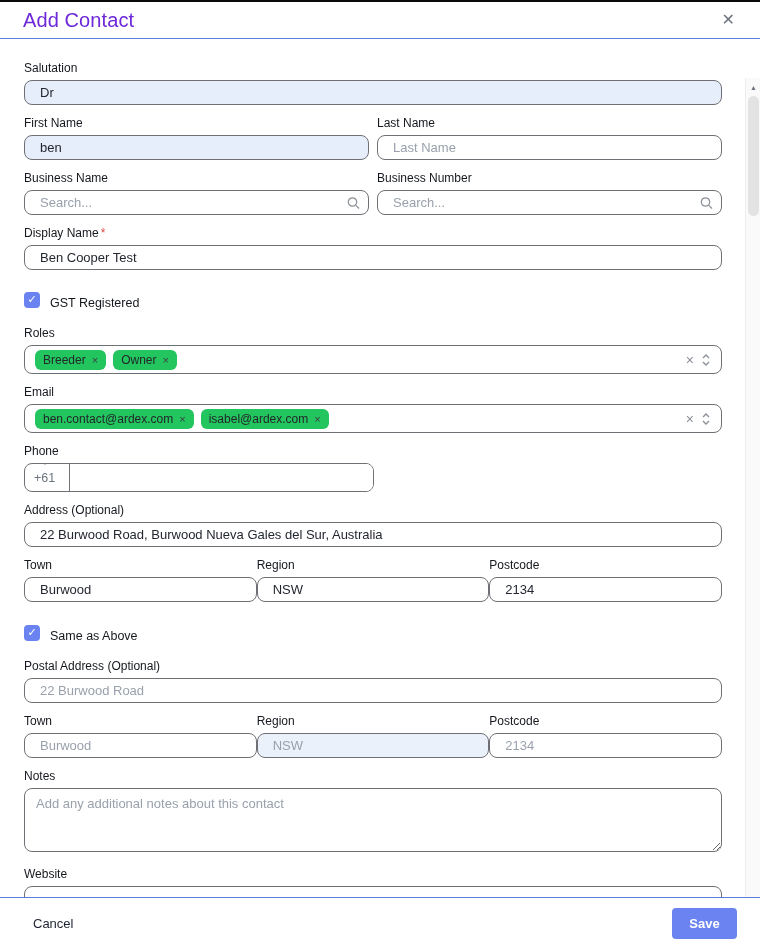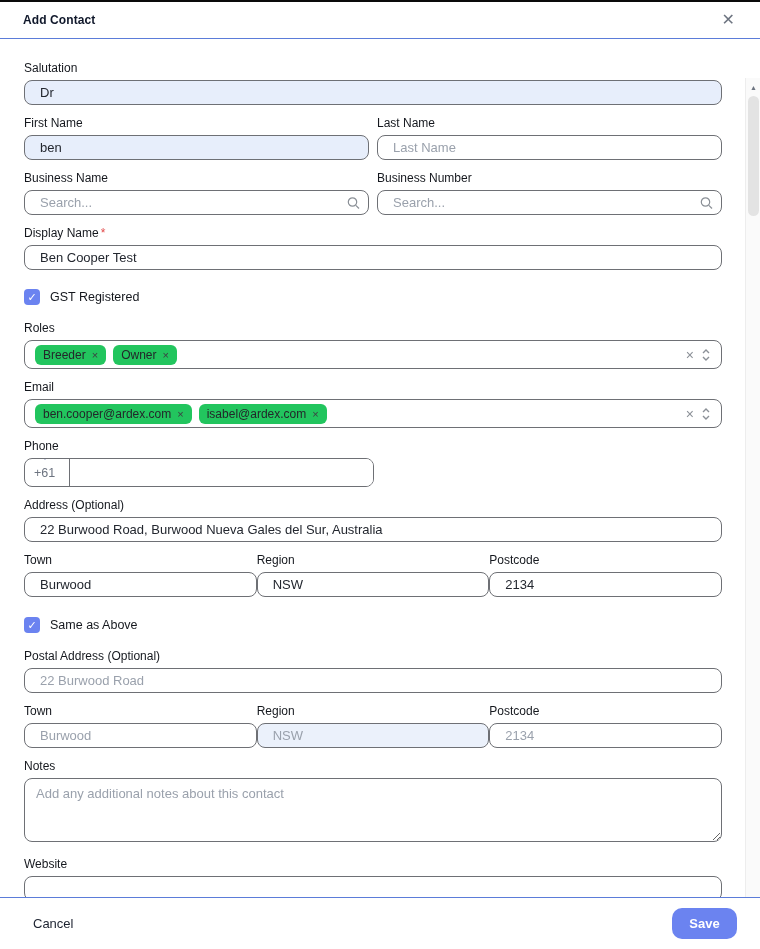--- a/index.html
+++ b/index.html
@@ -1,21 +1,21 @@
 <!DOCTYPE html>
 <html><head>
 <meta charset="utf-8">
 <style>
   * { margin:0; padding:0; box-sizing:border-box; }
   html,body { width:760px; height:949px; background:#fff; font-family:"Liberation Sans", sans-serif; overflow:hidden; }
   .dialog { width:760px; height:949px; display:flex; flex-direction:column; border-top:2px solid #0a0a0a; position:relative; background:#fff; }
 
   
   .dlg-header { height:37px; flex:0 0 37px; display:flex; align-items:center; justify-content:space-between; padding:0 23px; border-bottom:1px solid #5b7cd9; }
-  .dlg-title { font-size:12px; font-weight:bold; color:#0f172a; letter-spacing:.1px; }
+  .dlg-title { font-size:20px; font-weight:normal; color:#6d28d9; letter-spacing:.1px; }
   .close-btn { font-size:16px; color:#6d7480; cursor:pointer; line-height:1; padding:2px; }
 
   
   .dlg-body { flex:1 1 auto; position:relative; overflow:hidden; padding:22px 38px 0 24px; }
 
   .fgroup { margin-bottom:11px; }
   .flabel { display:block; font-size:12px; color:#15181e; margin-bottom:5px; font-weight:400; }
   .req { color:#e24b4b; margin-left:2px; }
 
   .inp { width:100%; height:25px; border:1px solid #6e7075; border-radius:8px; padding:0 15px; font-size:13px; color:#23272f; background:#fff; font-family:"Liberation Sans", sans-serif; outline:none; }
@@ -27,21 +27,21 @@
   .grid2 { display:grid; grid-template-columns:1fr 1fr; column-gap:8px; }
   .grid3 { display:grid; grid-template-columns:1fr 1fr 1fr; }
 
   .inp-wrap { position:relative;border-radius:10px; }
   .search-icon { position:absolute; right:9px; top:50%; transform:translateY(-50%); width:13px; height:13px; }
   .search-icon svg { display:block; }
 
   
   .check-row { display:flex; align-items:center; gap:10px; margin:19px 0 16px 0; }
   .checkbox { width:16px; height:16px; border-radius:4px; background:#6b83f0; color:#fff; display:flex; align-items:center; justify-content:center; font-size:11px; cursor:pointer; flex:0 0 16px; }
-  .check-label { font-size:12.5px; color:#15181e; font-weight:400; }
+  .check-label { font-size:12.5px; color:#15181e; font-weight:400;margin-top:7px; }
 
   
   .tag-input { display:flex; align-items:center; gap:7px; width:100%; min-height:29px; border:1px solid #6e7075; border-radius:8px; padding:3px 10px; background:#fff; }
   .tag { display:inline-flex; align-items:center; gap:6px; background:#22c55e; color:#23272a; border-radius:6px; padding:2px 8px; font-size:12px; line-height:16px; white-space:nowrap; }
   .tag .tag-x { color:#3c4043; font-size:11px; cursor:pointer; }
   .tag-spacer { flex:1 1 auto; }
   .clear-x { color:#8b9097; font-size:14px; cursor:pointer; line-height:1; }
   .unfold { cursor:pointer; display:flex; align-items:center; }
 
   
@@ -57,21 +57,21 @@
 
   
   .scrollbar { position:absolute; top:39px; right:0; width:15px; height:858px; background:#fafafa; border-left:1px solid #ededed; }
   .sb-arrow { position:absolute; left:0; width:15px; height:14px; display:flex; align-items:center; justify-content:center; font-size:7px; color:#6d7480; cursor:pointer; }
   .sb-up { top:2px; }
   .sb-thumb { position:absolute; left:2px; top:18px; width:11px; height:120px; border-radius:6px; background:#e3e3e3; }
 
   
   .dlg-footer { flex:0 0 52px; border-top:1px solid #5b7cd9; display:flex; align-items:center; justify-content:space-between; padding:0 23px 0 33px; background:#fff; }
   .cancel-btn { font-size:13px; font-weight:normal; color:#1c2230; cursor:pointer; background:none; border:none; font-family:"Liberation Sans", sans-serif; }
-  .save-btn { width:65px; height:31px; background:#6b83f0; color:#fff; font-size:13px; font-weight:bold; border:none; border-radius:10px; cursor:pointer; font-family:"Liberation Sans", sans-serif; }
+  .save-btn { width:65px; height:31px; background:#6b83f0; color:#fff; font-size:13px; font-weight:bold; border:none; border-radius:4px; cursor:pointer; font-family:"Liberation Sans", sans-serif; }
 </style>
 </head>
 <body>
 
 <div class="dialog">
 
   <div class="dlg-header">
     <div class="dlg-title">Add Contact</div>
     <div class="close-btn">✕</div>
   </div>
@@ -153,21 +153,21 @@
             </svg>
         </span>
       </div>
     </div>
 
     <div class="fgroup">
       <label class="flabel">Email</label>
       <div class="tag-input">
         <span style="display:inline-flex;gap:7px;">
             <span class="tag">
-              <span>ben.cooper@ardex.com</span>
+              <span>ben.contact@ardex.com</span>
               <span class="tag-x">×</span>
             </span>
             <span class="tag">
               <span>isabel@ardex.com</span>
               <span class="tag-x">×</span>
             </span>
           </span>
         <span class="tag-spacer"></span>
         <span class="clear-x">×</span>
         <span class="unfold">

